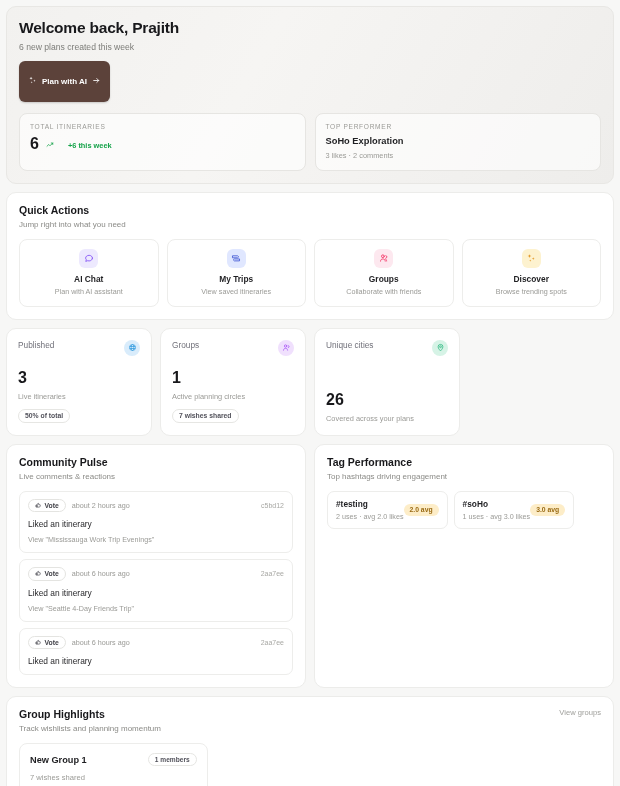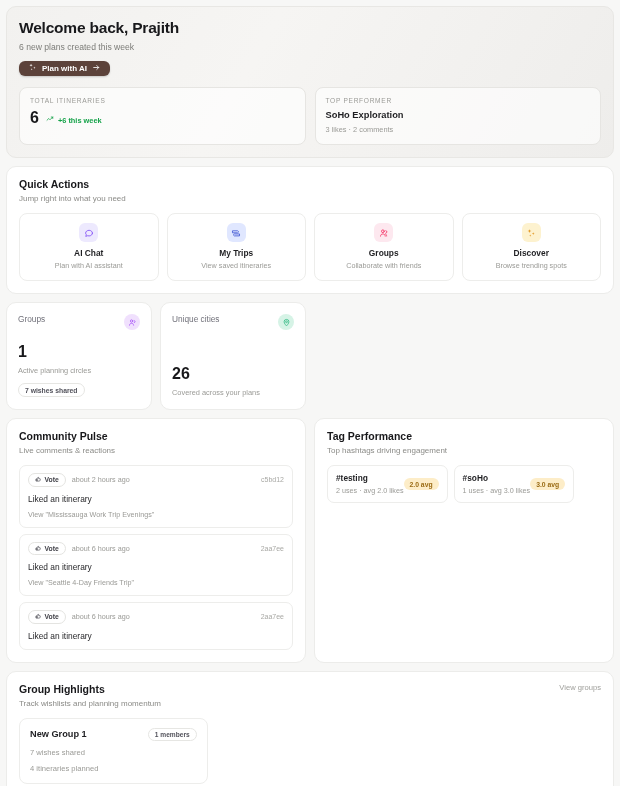--- a/index.html
+++ b/index.html
@@ -25,39 +25,39 @@
     padding: 12px 12px 12px 12px;
     position: relative;
   }
   .hero h1 { font-size: 15.5px; font-weight: 700; color: #18181b; letter-spacing: -0.2px; }
   .hero .sub { font-size: 8.6px; color: #7c7c78; margin-top: 5px; }
   .btn-ai {
     margin-top: 9px;
     display: inline-flex; align-items: center; gap: 5px;
     background: #5c423a; color: #fff;
     font-size: 8px; font-weight: 600;
-    padding: 2px 9px; border-radius: 6px; border: none;
+    padding: 15px 9px; border-radius: 6px; border: none;
     box-shadow: 0 1px 2px rgba(0,0,0,.18);
     cursor: pointer;
   }
   .btn-ai .sp, .btn-ai .arw { font-size: 8.5px; line-height: 1; opacity: .92; }
 
   .hero-cards { display: flex; gap: 9px; margin-top: 11px; }
   .hero-card {
     flex: 1;
     background: rgba(255,255,255,.62);
     border: 1px solid #e6e5e2;
     border-radius: 8px;
     padding: 9px 10px 10px 10px;
     min-height: 58px;
   }
   .hc-label { font-size: 6.6px; letter-spacing: .7px; color: #9a9a96; text-transform: uppercase; }
   .hc-row { display: flex; align-items: baseline; gap: 7px; margin-top: 6px; }
   .hc-num { font-size: 16px; font-weight: 700; color: #18181b; line-height: 1; }
-  .hc-trend { font-size: 7.4px; color: #16a34a; font-weight: 600; display: inline-flex; align-items: center; gap: 4px; text-align: right; }
+  .hc-trend { font-size: 7.4px; color: #16a34a; font-weight: 600; display: inline-flex; align-items: center; gap: 14px; text-align: right; }
   .hc-foot { font-size: 7.6px; color: #8b8b87; margin-top: 7px; }
   .hc-title { font-size: 9.3px; font-weight: 700; color: #1f1f22; margin-top: 6px; }
   .hc-meta { font-size: 7.4px; color: #9a9a96; margin-top: 5px; }
 
   
   .sect { padding: 11px 12px 12px 12px; }
   .sect h2 { font-size: 10.5px; font-weight: 700; color: #18181b; }
   .sect .desc { font-size: 8px; color: #8b8b87; margin-top: 4px; }
 
   
@@ -226,20 +226,35 @@
         </div>
         <div class="qa-t">Discover</div>
         <div class="qa-d">Browse trending spots</div>
       </div>
 
     </div>
   </section>
 
   <section class="stats">
 
+    <div class="card stat">
+      <div class="stat-top">
+        <span class="stat-label">Published</span>
+        <span class="stat-ico" id="st-ico-0" style="background: rgb(217, 236, 251);">
+          <svg viewBox="0 0 16 16" fill="none" stroke="#3b9fe0" stroke-width="1.4">
+              <circle cx="8" cy="8" r="5.3"></circle>
+              <ellipse cx="8" cy="8" rx="2.3" ry="5.3"></ellipse>
+              <path d="M2.9 6.2h10.2M2.9 9.8h10.2"></path>
+            </svg>
+        </span>
+      </div>
+      <div class="stat-num">3</div>
+      <div class="stat-sub">Live itineraries</div>
+      <div class="pill">50% of total</div>
+    </div>
 
 
     <div class="card stat">
       <div class="stat-top">
         <span class="stat-label">Groups</span>
         <span class="stat-ico" id="st-ico-2" style="background: rgb(240, 224, 253);">
           <svg viewBox="0 0 16 16" fill="none" stroke="#a855f7" stroke-width="1.4" stroke-linecap="round" stroke-linejoin="round">
               <circle cx="6.3" cy="5.4" r="2.1"></circle>
               <path d="M2.6 12.8c0-2 1.7-3.3 3.7-3.3s3.7 1.3 3.7 3.3"></path>
               <path d="M11 4.5a2 2 0 010 3.9"></path>

